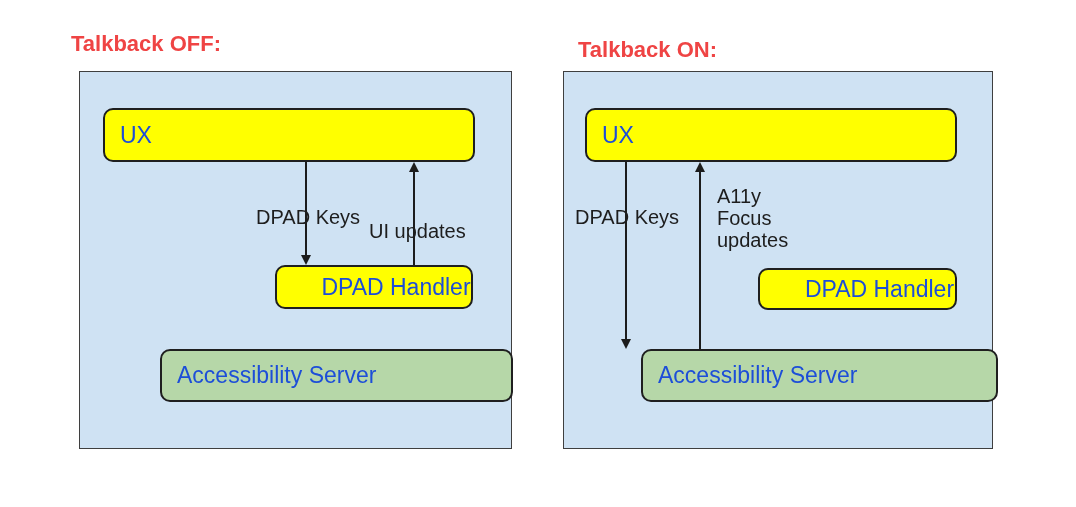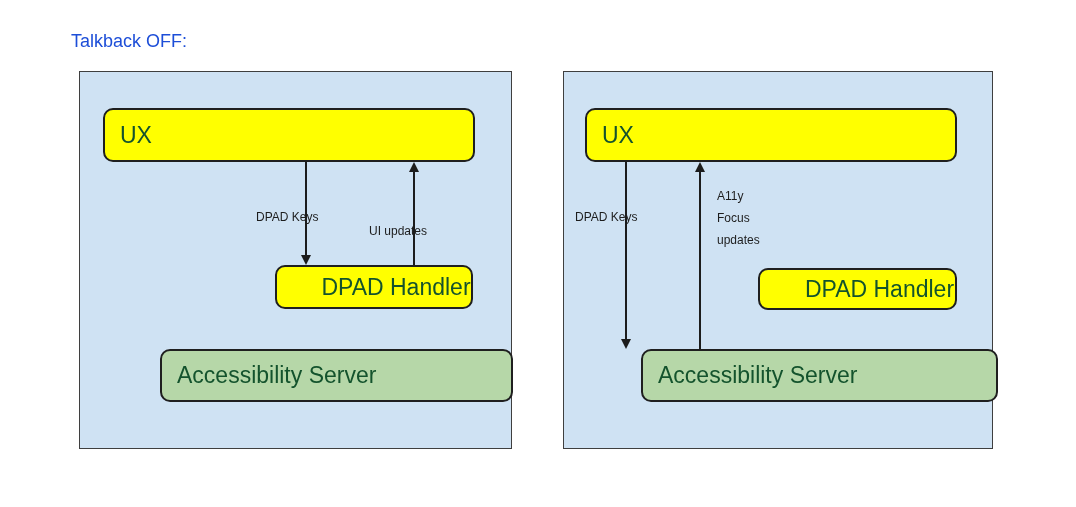--- a/index.html
+++ b/index.html
@@ -10,30 +10,30 @@
   }
   .panel {
     position:absolute;
     background:var(--panel-fill,#cfe2f3);
     border:1.5px solid var(--panel-border,#3f3f3f);
     box-sizing:border-box;
   }
   .panel-off { left:79px;  top:71px; width:433px; height:378px; }
   .panel-on  { left:563px; top:71px; width:430px; height:378px; }
   .panel-title {
-    position:absolute; font-size:18px; color:#1d4ed8; white-space:nowrap;
+    position:absolute; font-size:22px; color:#ef4444; white-space:nowrap;font-weight:bold;
   }
   .title-off { left:71px;  top:31px; }
   .title-on  { left:578px; top:37px; }
   .node {
     position:absolute; box-sizing:border-box;
     border:2px solid var(--node-border,#1f1f1f);
     border-radius:10px;
     display:flex; align-items:center;
-    font-size:23px; color:#14532d; white-space:nowrap;
+    font-size:23px; color:#1d4ed8; white-space:nowrap;
   }
   .node-yellow { background:var(--node-yellow,#ffff00); }
   .node-green  { background:var(--node-green,#b6d7a8);margin-left:48px; }
   .pad-left { padding-left:15px; }
   .centered { justify-content:center;padding-left:44px; }
 
   
   .ux-off   { left:103px; top:108px; width:372px; height:54px; }
   .dpad-off { left:275px; top:265px; width:198px; height:44px; }
   .as-off   { left:112px; top:349px; width:353px; height:53px; }
@@ -57,21 +57,21 @@
   .head-down-off { left:301px; top:255px; }
   .line-up-off   { left:413px; top:171px; height:94px; }
   .head-up-off   { left:409px; top:162px; }
   
   .line-down-on { left:625px; top:162px; height:178px; }
   .head-down-on { left:621px; top:339px; }
   .line-up-on   { left:699px; top:171px; height:178px; }
   .head-up-on   { left:695px; top:162px; }
 
   .arrow-label {
-    position:absolute; font-size:12px; color:#1d1d1d;
+    position:absolute; font-size:20px; color:#1d1d1d;
     white-space:pre-line; line-height:22px;
   }
   .lbl-keys-off    { left:256px; top:206px; }
   .lbl-updates-off { left:369px; top:220px; }
   .lbl-keys-on     { left:575px; top:206px; }
   .lbl-a11y-on     { left:717px; top:185px; }
 </style>
 </head>
 <body>
 
@@ -91,20 +91,21 @@
   </div>
 
   <div class="arrow-line line-down-off"></div>
   <div class="arrow-head head-down head-down-off"></div>
   <div class="arrow-line line-up-off"></div>
   <div class="arrow-head head-up head-up-off"></div>
 
   <div class="arrow-label lbl-keys-off">DPAD Keys</div>
   <div class="arrow-label lbl-updates-off">UI updates</div>
 
+  <div class="panel-title title-on">Talkback ON:</div>
   <div class="panel panel-on"></div>
 
   <div class="node node-yellow pad-left ux-on">
     <span>UX</span>
   </div>
   <div class="node node-yellow centered dpad-on">
     <span>DPAD Handler</span>
   </div>
   <div class="node node-green pad-left as-on">
     <span>Accessibility Server</span>

